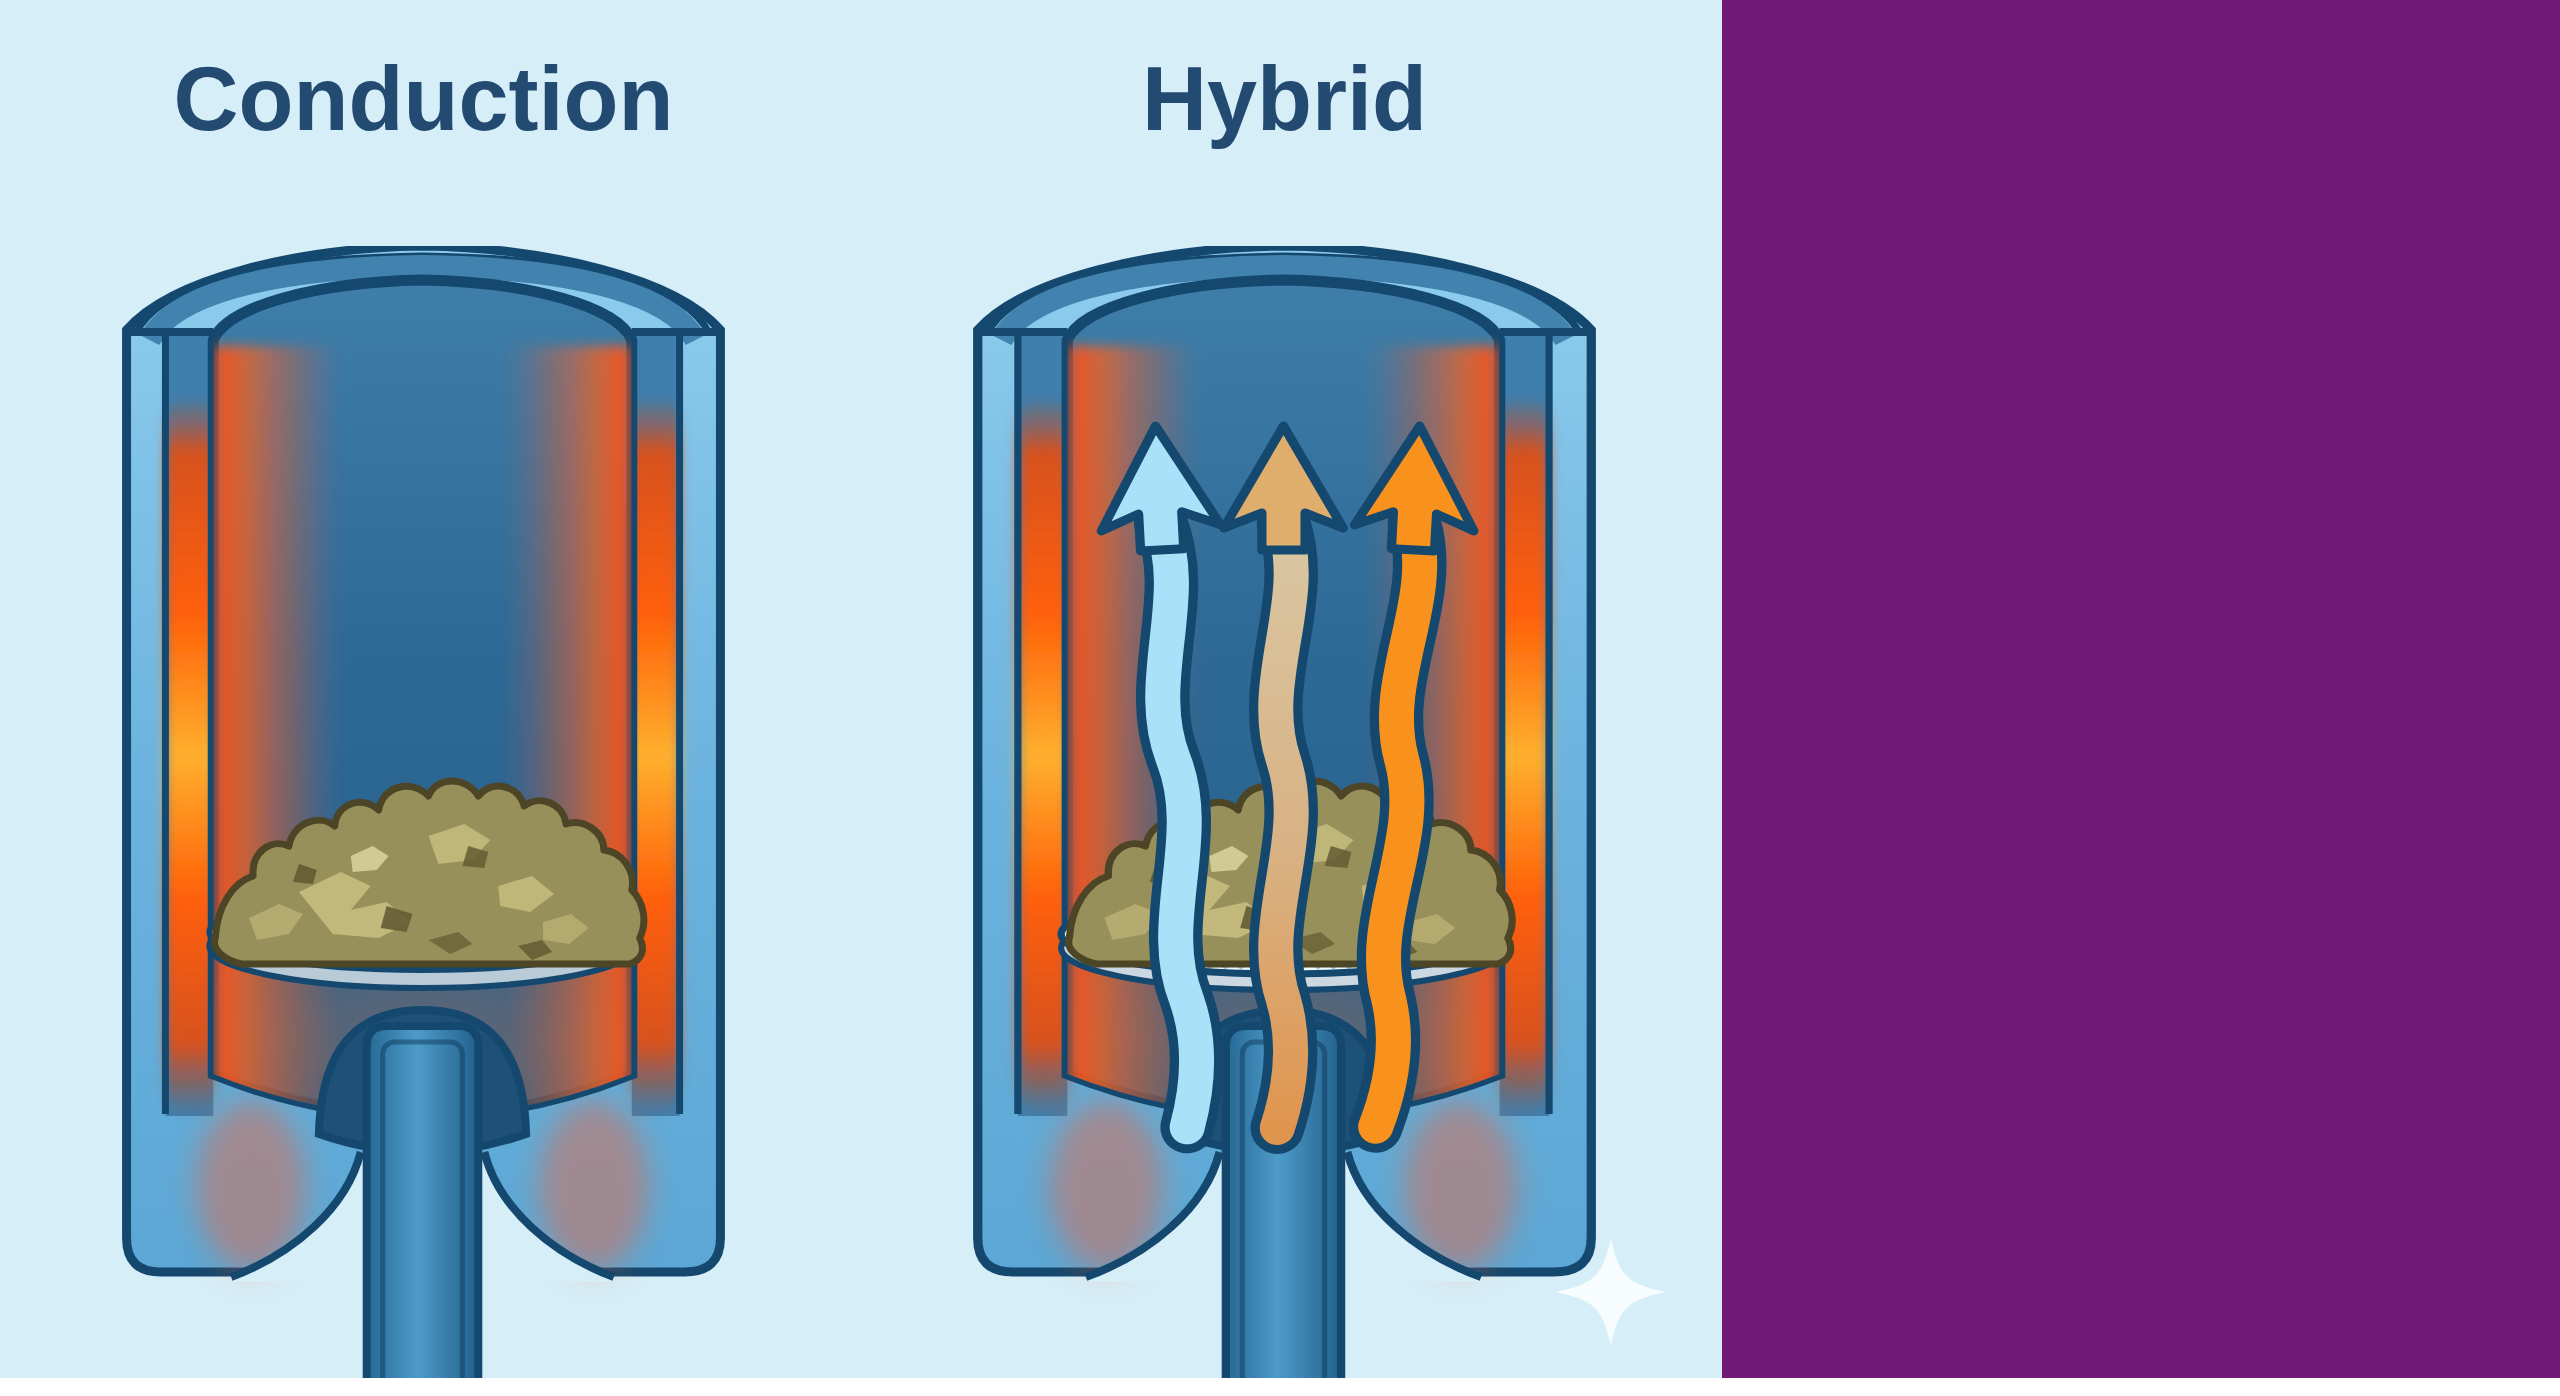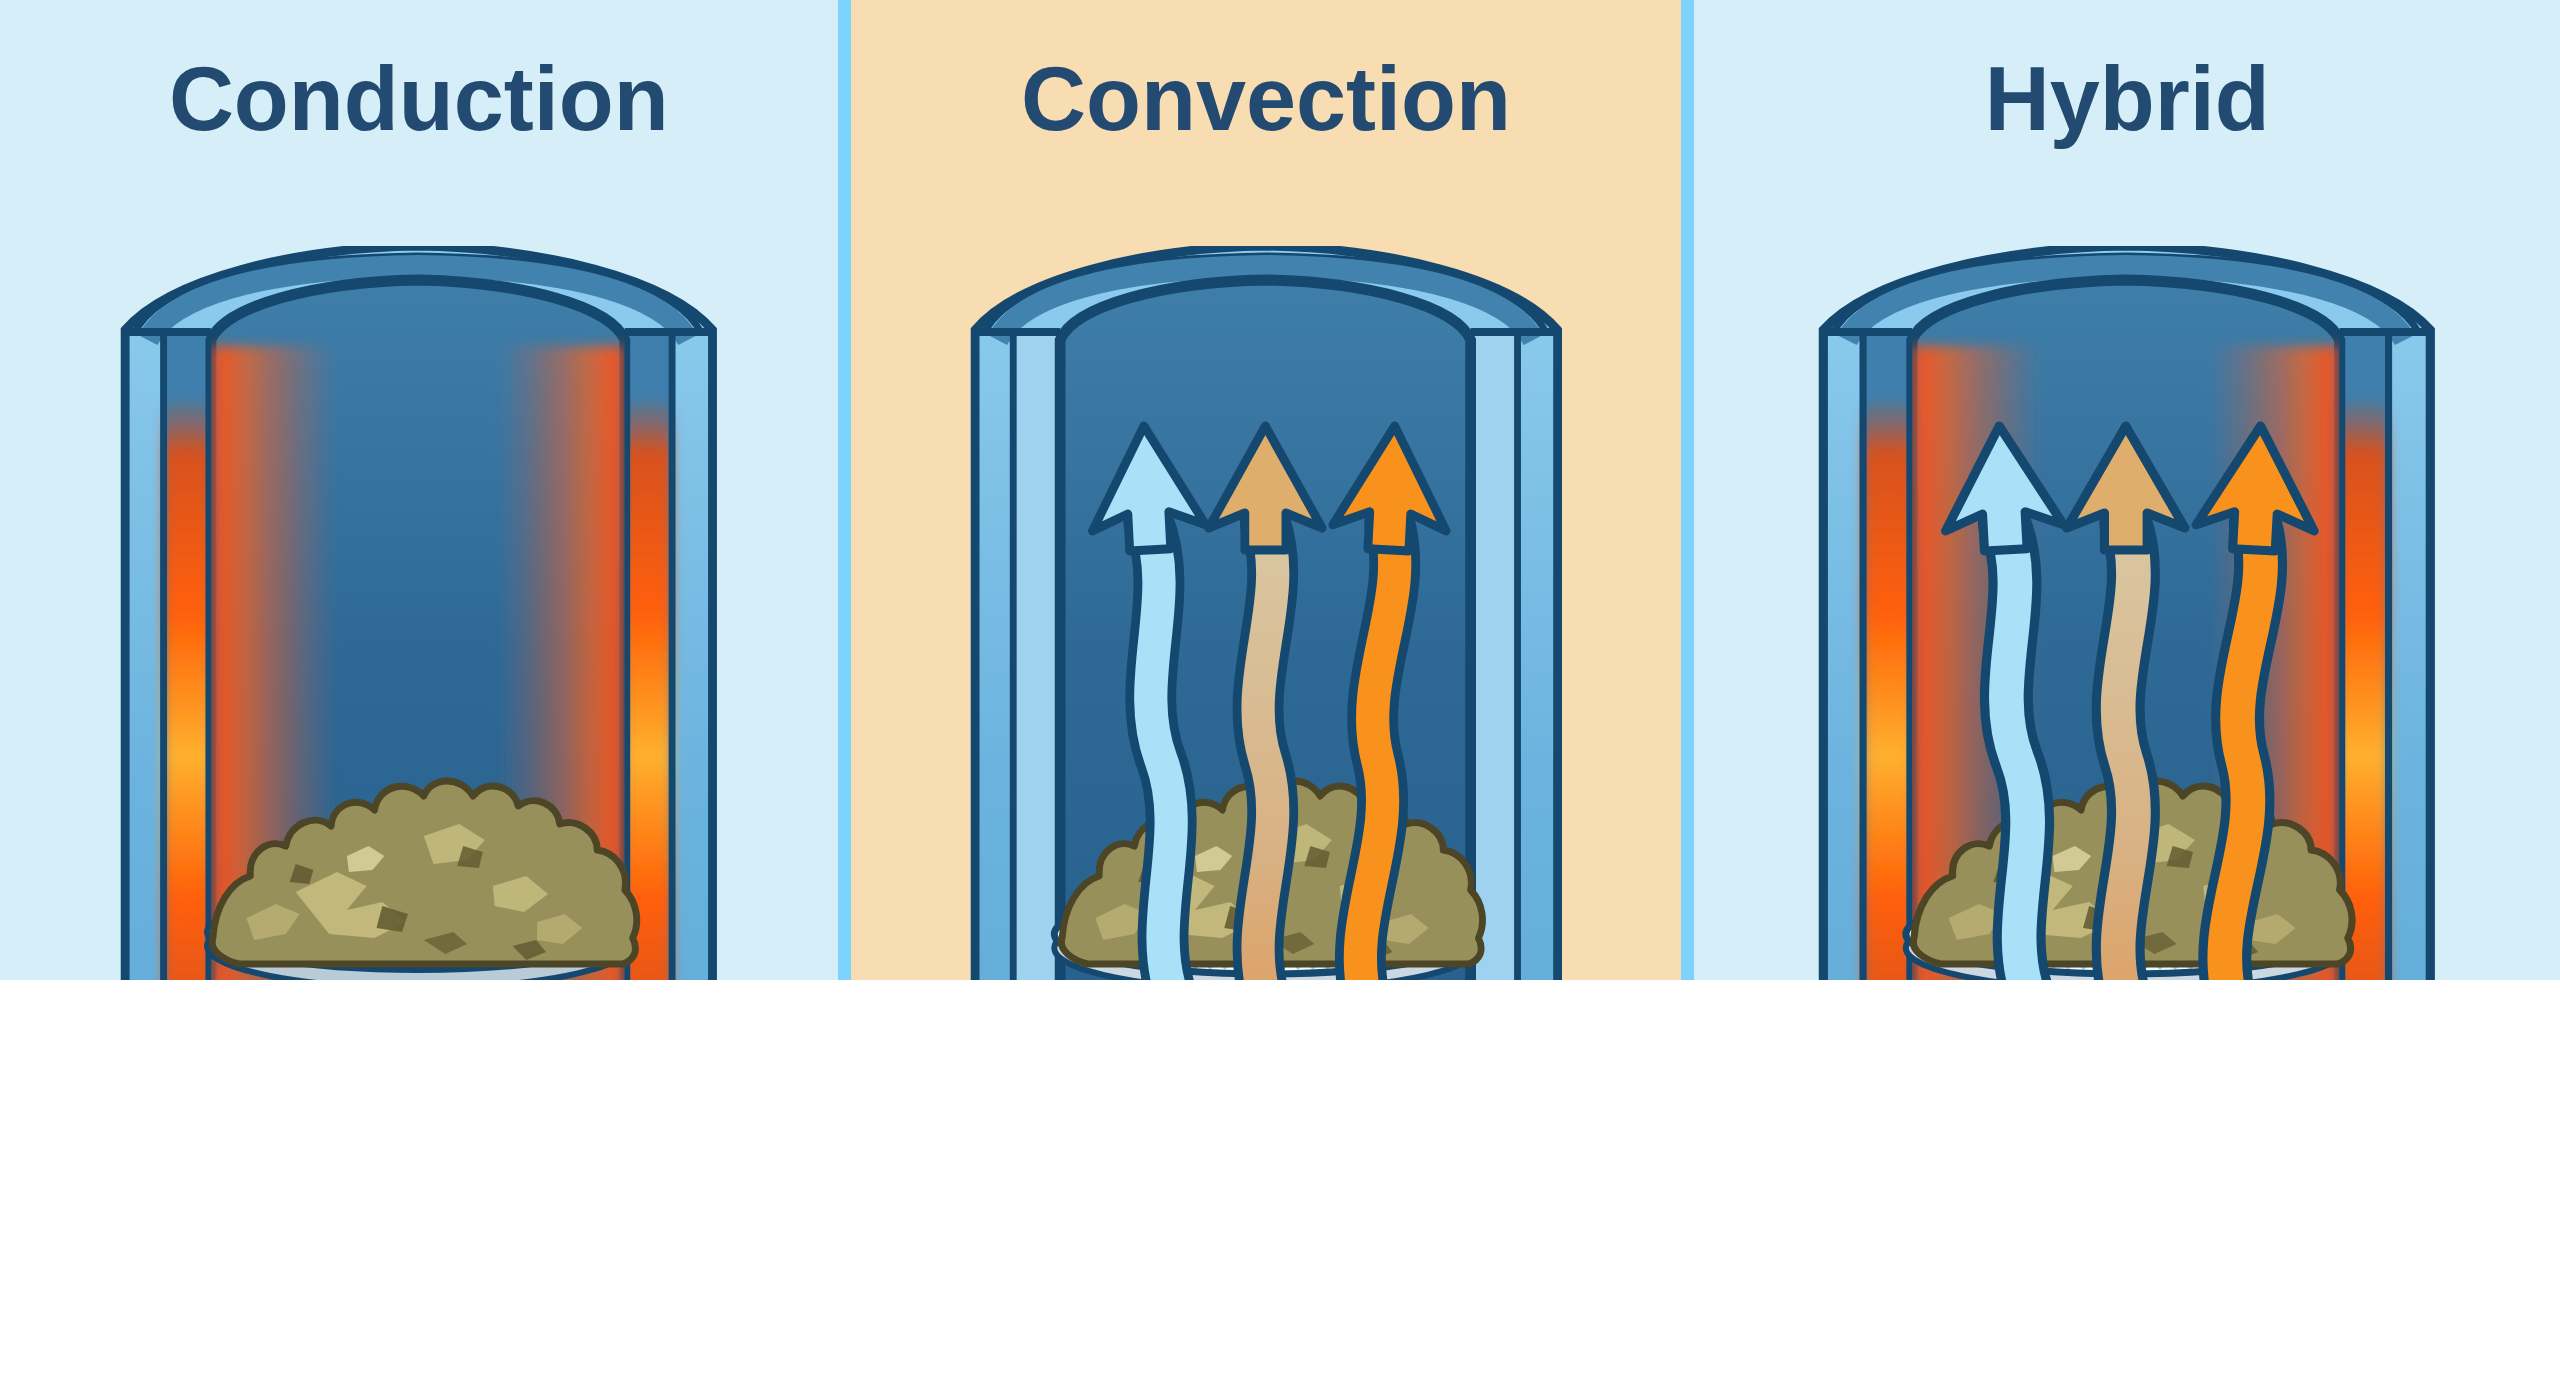--- a/index.html
+++ b/index.html
@@ -1,16 +1,16 @@
 <!DOCTYPE html>
 <html><head>
 <meta charset="utf-8">
 <style>
   html,body{margin:0;padding:0;background:#ffffff;}
-  .figure{position:relative;width:2560px;height:980px;background:#7dd3fc;display:flex;
+  .figure{position:relative;width:2560px;height:1378px;background:#701a75;display:flex;
           font-family:"Liberation Sans", sans-serif;overflow:hidden;}
   .panel{position:relative;height:1396px;--panel-bg:#d5eef8;background:var(--panel-bg);}
   .panel.p1{width:847px;}
   .panel.p2{width:840px;margin:0 13px;--panel-bg:#f8dcb2;}
   .panel.p3{width:847px;padding-left:28px;}
   .panel-title{position:absolute;top:52px;left:0;right:0;margin:0;text-align:center;
                font-size:90px;font-weight:800;color:#234b72;letter-spacing:0px;line-height:1.05;}
   svg.device{position:absolute;left:0;top:246px;width:100%;height:1150px;display:block;}
 </style>
 </head>
@@ -149,42 +149,20 @@
         <ellipse cx="424" cy="800" rx="300" ry="150" fill="url(#warmRad)" opacity="0.55"></ellipse>
       </g>
       <use href="#vessel-arch"></use>
       <use href="#plate-solid"></use>
       <use href="#herb-pile-shape"></use>
       <use href="#skirt-notch"></use>
       <use href="#stem-tube"></use>
     </svg>
   </section>
 
-  <section class="panel p2">
-    <h2 class="panel-title">Convection</h2>
-    <svg class="device" viewBox="0 0 850 1150" preserveAspectRatio="none">
-      <use href="#vessel-shell"></use>
-      <rect x="166" y="84" width="48" height="786" fill="#9ed2ee"></rect>
-      <rect x="634" y="84" width="48" height="786" fill="#9ed2ee"></rect>
-      <use href="#vessel-lines"></use>
-      <use href="#vessel-cavity"></use>
-      <use href="#vessel-arch"></use>
-      <use href="#plate-mesh"></use>
-      <use href="#herb-pile-shape"></use>
-      <use href="#skirt-notch"></use>
-      <use href="#stem-tube"></use>
-      <use href="#flow-arrow" transform="translate(300 186) rotate(-3)" style="color:#a8e1f8"></use>
-      <g transform="translate(424 186)">
-        <path d="M0 92 C26 168 -26 248 0 328 C26 408 -26 488 0 568 C12 610 8 652 -6 696" fill="none" stroke="#14486f" stroke-width="52" stroke-linecap="round"></path>
-        <path d="M0 92 C26 168 -26 248 0 328 C26 408 -26 488 0 568 C12 610 8 652 -6 696" fill="none" stroke="url(#midGrad)" stroke-width="34" stroke-linecap="round"></path>
-        <path d="M0 -6 L58 96 L21 81 L21 118 L-21 118 L-21 81 L-58 96 Z" fill="#dfae6c" stroke="#14486f" stroke-width="9" stroke-linejoin="round"></path>
-      </g>
-      <use href="#flow-arrow" transform="translate(556 186) rotate(3)" style="color:#f8921d"></use>
-    </svg>
-  </section>
 
   <section class="panel p3">
     <h2 class="panel-title">Hybrid</h2>
     <svg class="device" viewBox="0 0 850 1150" preserveAspectRatio="none">
       <use href="#vessel-shell"></use>
       <rect x="166" y="84" width="48" height="786" fill="#3f7fae"></rect>
       <rect x="634" y="84" width="48" height="786" fill="#3f7fae"></rect>
       <g>
         <rect x="166" y="150" width="50" height="720" rx="24" fill="url(#glowGrad)" filter="url(#soft)"></rect>
         <rect x="632" y="150" width="50" height="720" rx="24" fill="url(#glowGrad)" filter="url(#soft)"></rect>

